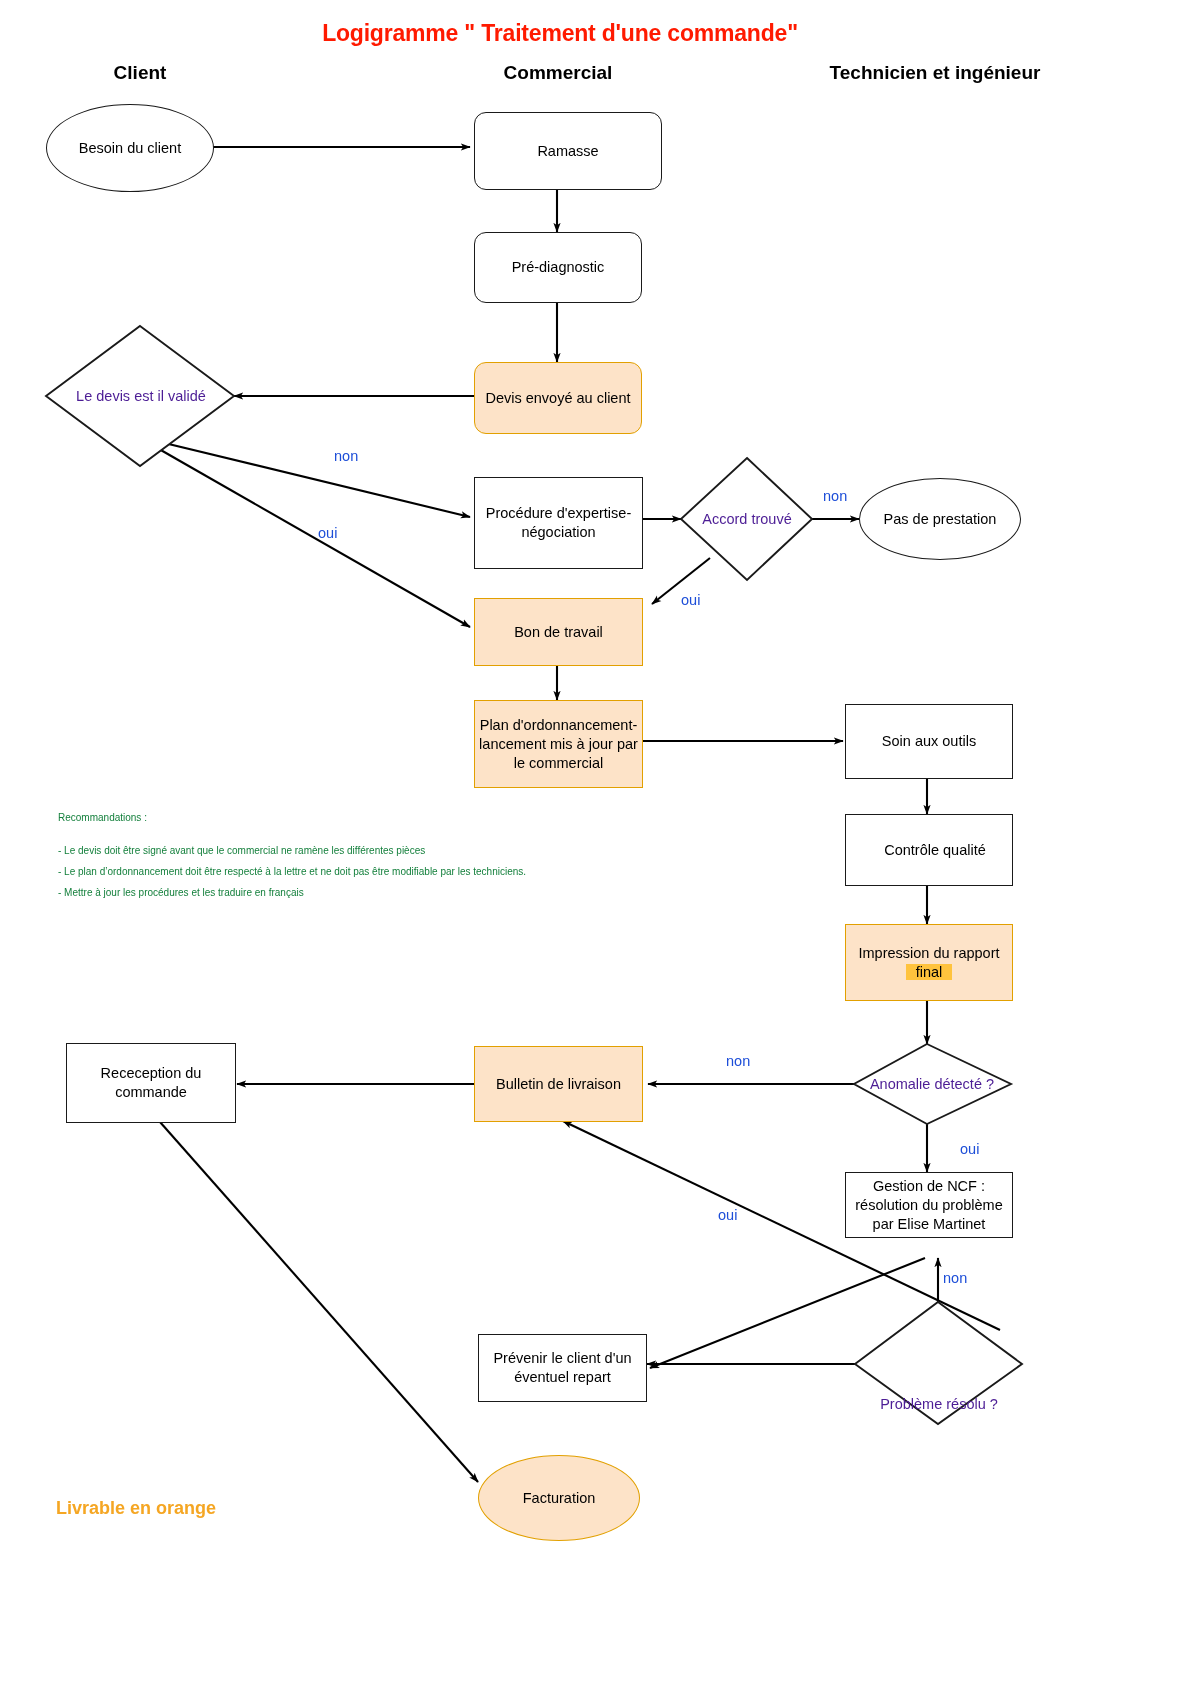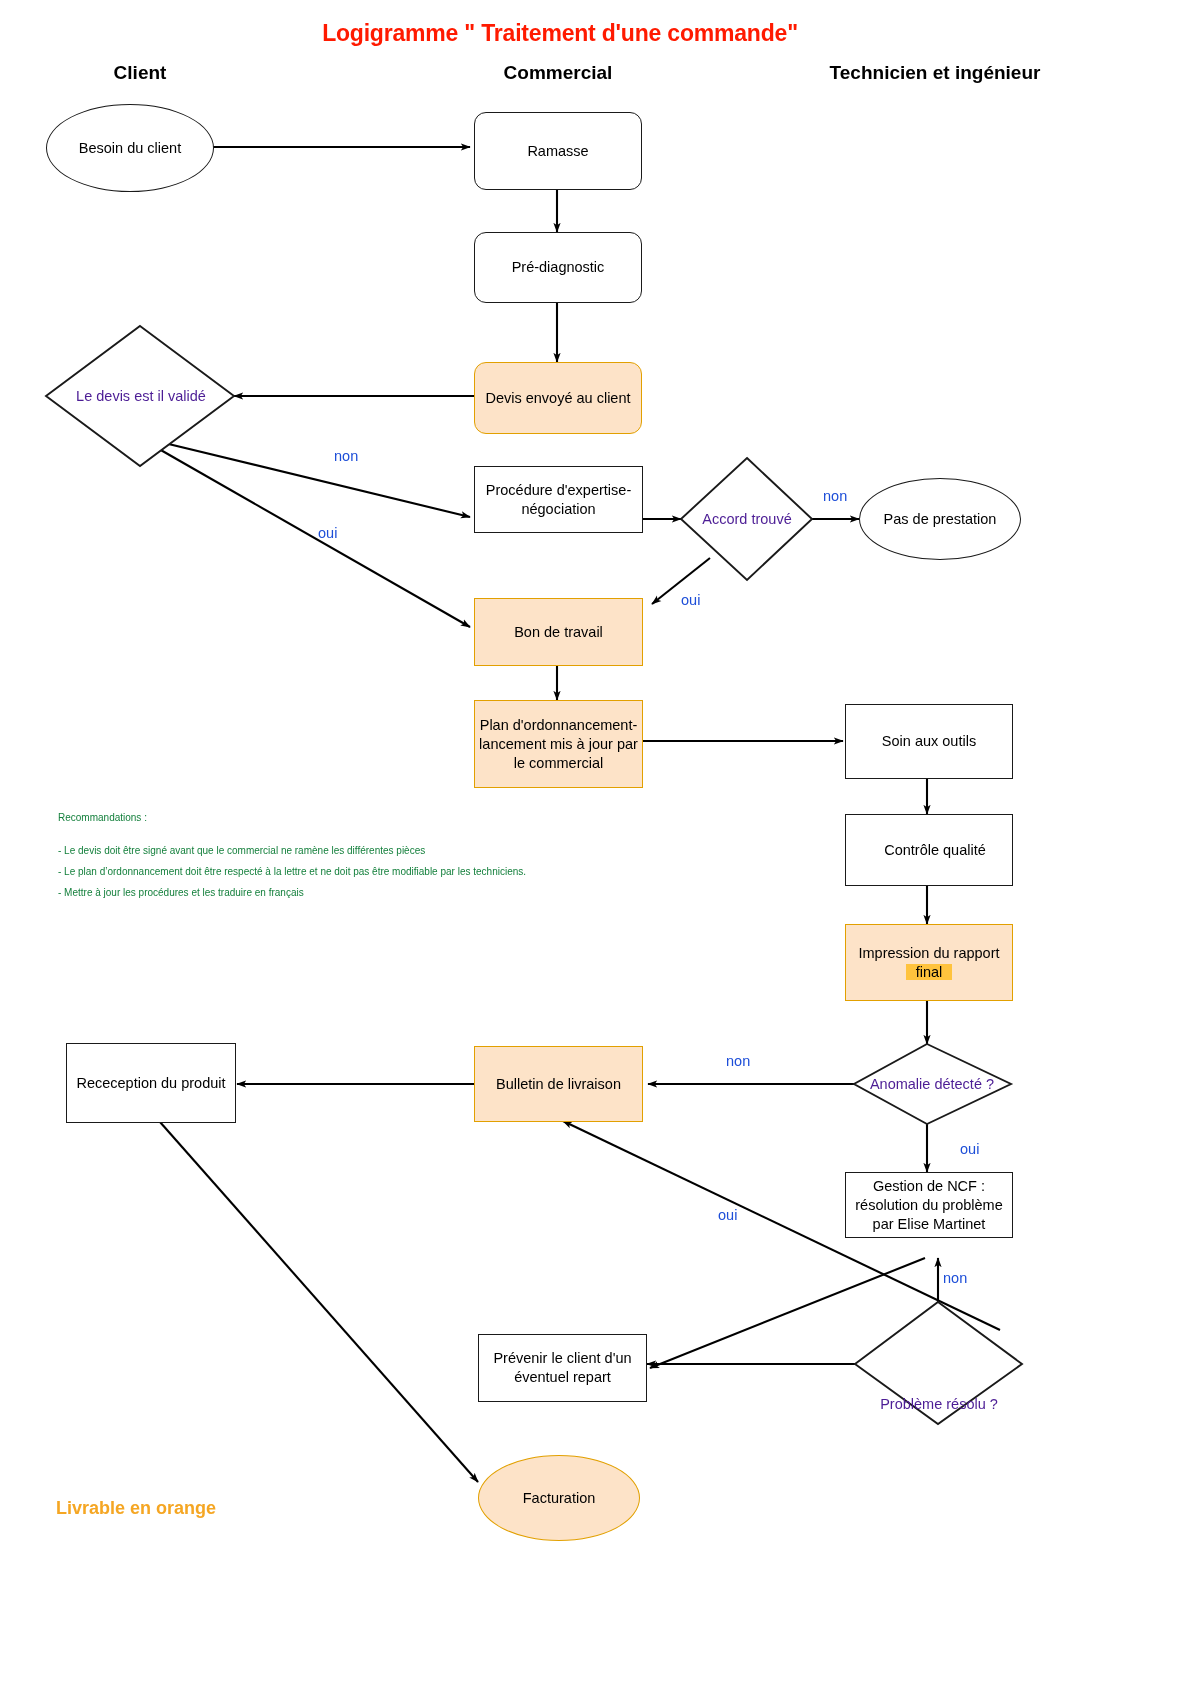--- a/index.html
+++ b/index.html
@@ -195,37 +195,37 @@
   <div class="chart-title">Logigramme " Traitement d'une commande"</div>
 
   <div class="lane-title" style="left:60px; top:62px; width:160px;">Client</div>
   <div class="lane-title" style="left:478px; top:62px; width:160px;">Commercial</div>
   <div class="lane-title" style="left:810px; top:62px; width:250px;">Technicien et ingénieur</div>
 
   <div class="node ellipse" style="left:46px; top:104px; width:168px; height:88px;">
     <span class="inner">Besoin du client</span>
   </div>
 
-  <div class="node rect-round" style="left:474px; top:112px; width:168px; height:78px;align-items:center;">
+  <div class="node rect-round" style="left:474px; top:112px; width:188px; height:78px;align-items:center;">
     <span class="inner">Ramasse</span>
   </div>
 
   <div class="node rect-round" style="left:474px; top:232px; width:168px; height:71px;">
     <span class="inner">Pré-diagnostic</span>
   </div>
 
   <div class="node rect-round orange" style="left:474px; top:362px; width:168px; height:72px;">
     <span class="inner">Devis envoyé au client</span>
   </div>
 
   <div class="diamond-label" style="left:48px; top:381px; width:186px; height:30px;">
     <span>Le devis est il validé</span>
   </div>
 
-  <div class="node rect" style="left:474px; top:466px; width:169px; height:67px;">
+  <div class="node rect" style="left:474px; top:477px; width:169px; height:92px;">
     <span class="inner">Procédure d'expertise-négociation</span>
   </div>
 
   <div class="diamond-label" style="left:683px; top:506px; width:128px; height:26px;">
     <span>Accord trouvé</span>
   </div>
 
   <div class="node ellipse" style="left:859px; top:478px; width:162px; height:82px;">
     <span class="inner">Pas de prestation</span>
   </div>
@@ -252,21 +252,21 @@
 
   <div class="diamond-label" style="left:850px; top:1071px; width:164px; height:26px;">
     <span>Anomalie détecté ?</span>
   </div>
 
   <div class="node rect orange" style="left:474px; top:1046px; width:169px; height:76px;">
     <span class="inner">Bulletin de livraison</span>
   </div>
 
   <div class="node rect" style="left:66px; top:1043px; width:170px; height:80px;">
-    <span class="inner">Receception du produit</span>
+    <span class="inner">Receception du commande</span>
   </div>
 
   <div class="node rect" style="left:845px; top:1172px; width:168px; height:66px;">
     <span class="inner">Gestion de NCF : résolution du problème par Elise Martinet</span>
   </div>
 
   <div class="diamond-label" style="left:858px; top:1351px; width:162px; height:26px;margin-top:40px;">
     <span>Problème résolu ?</span>
   </div>
 

